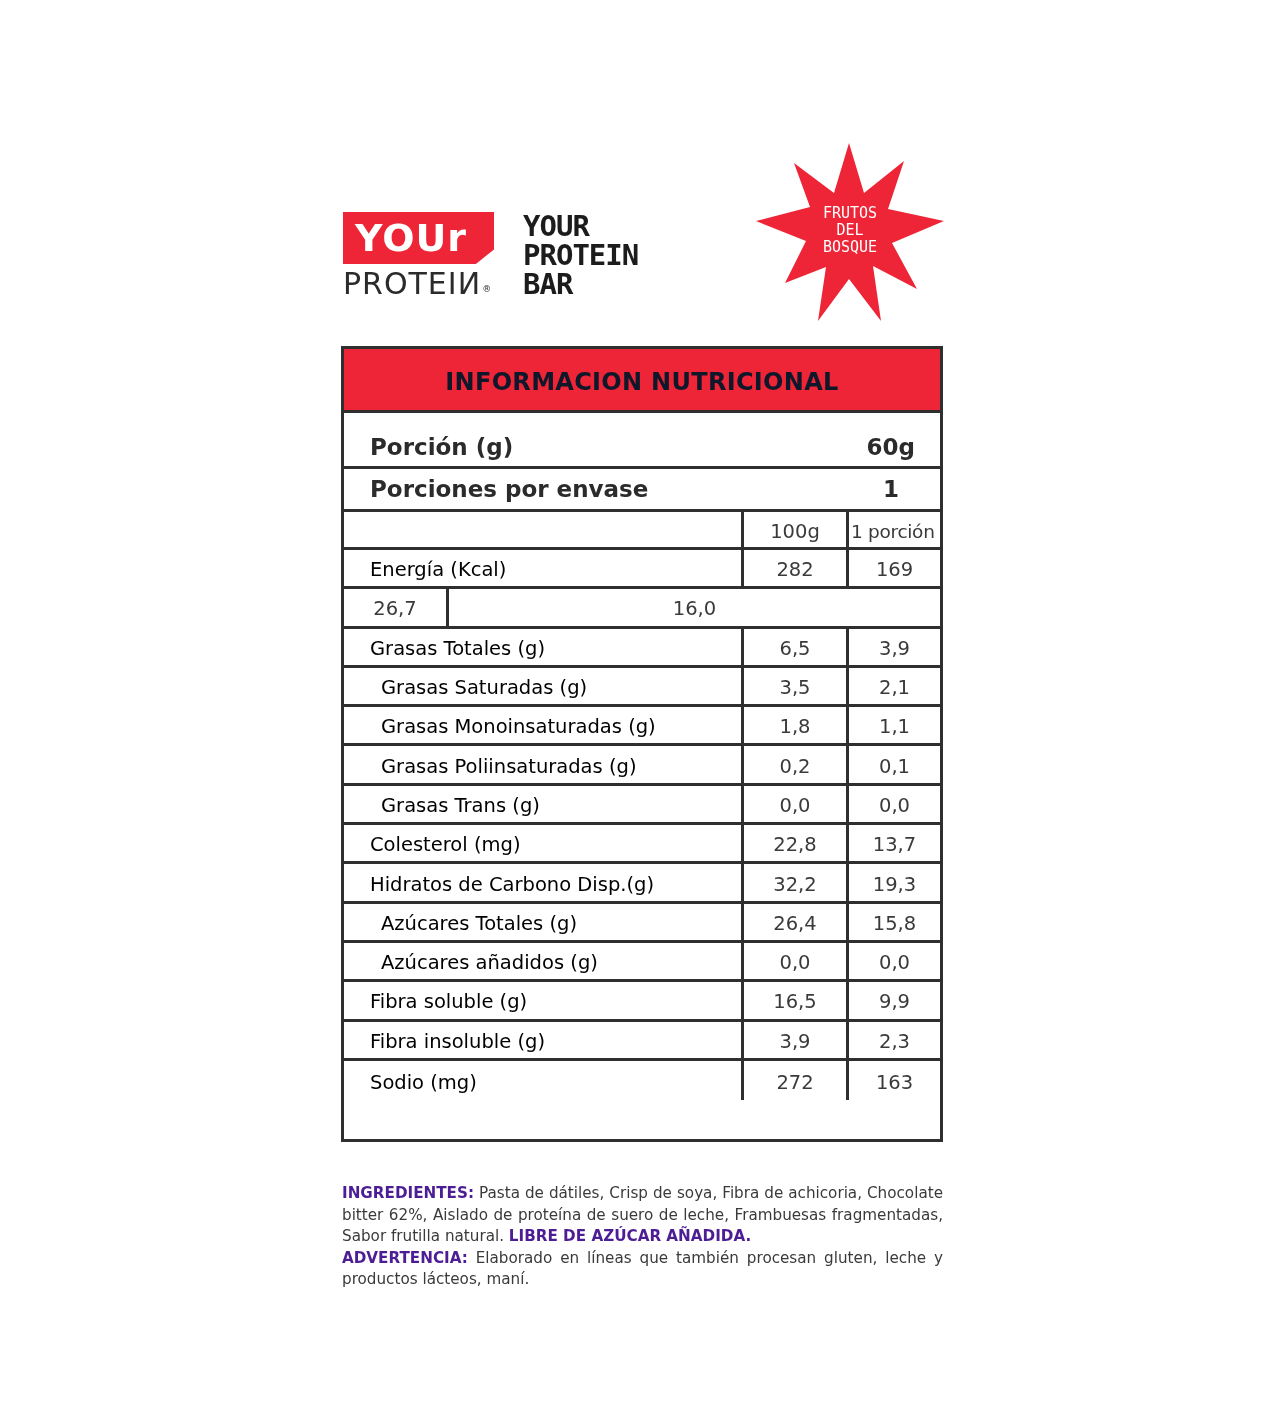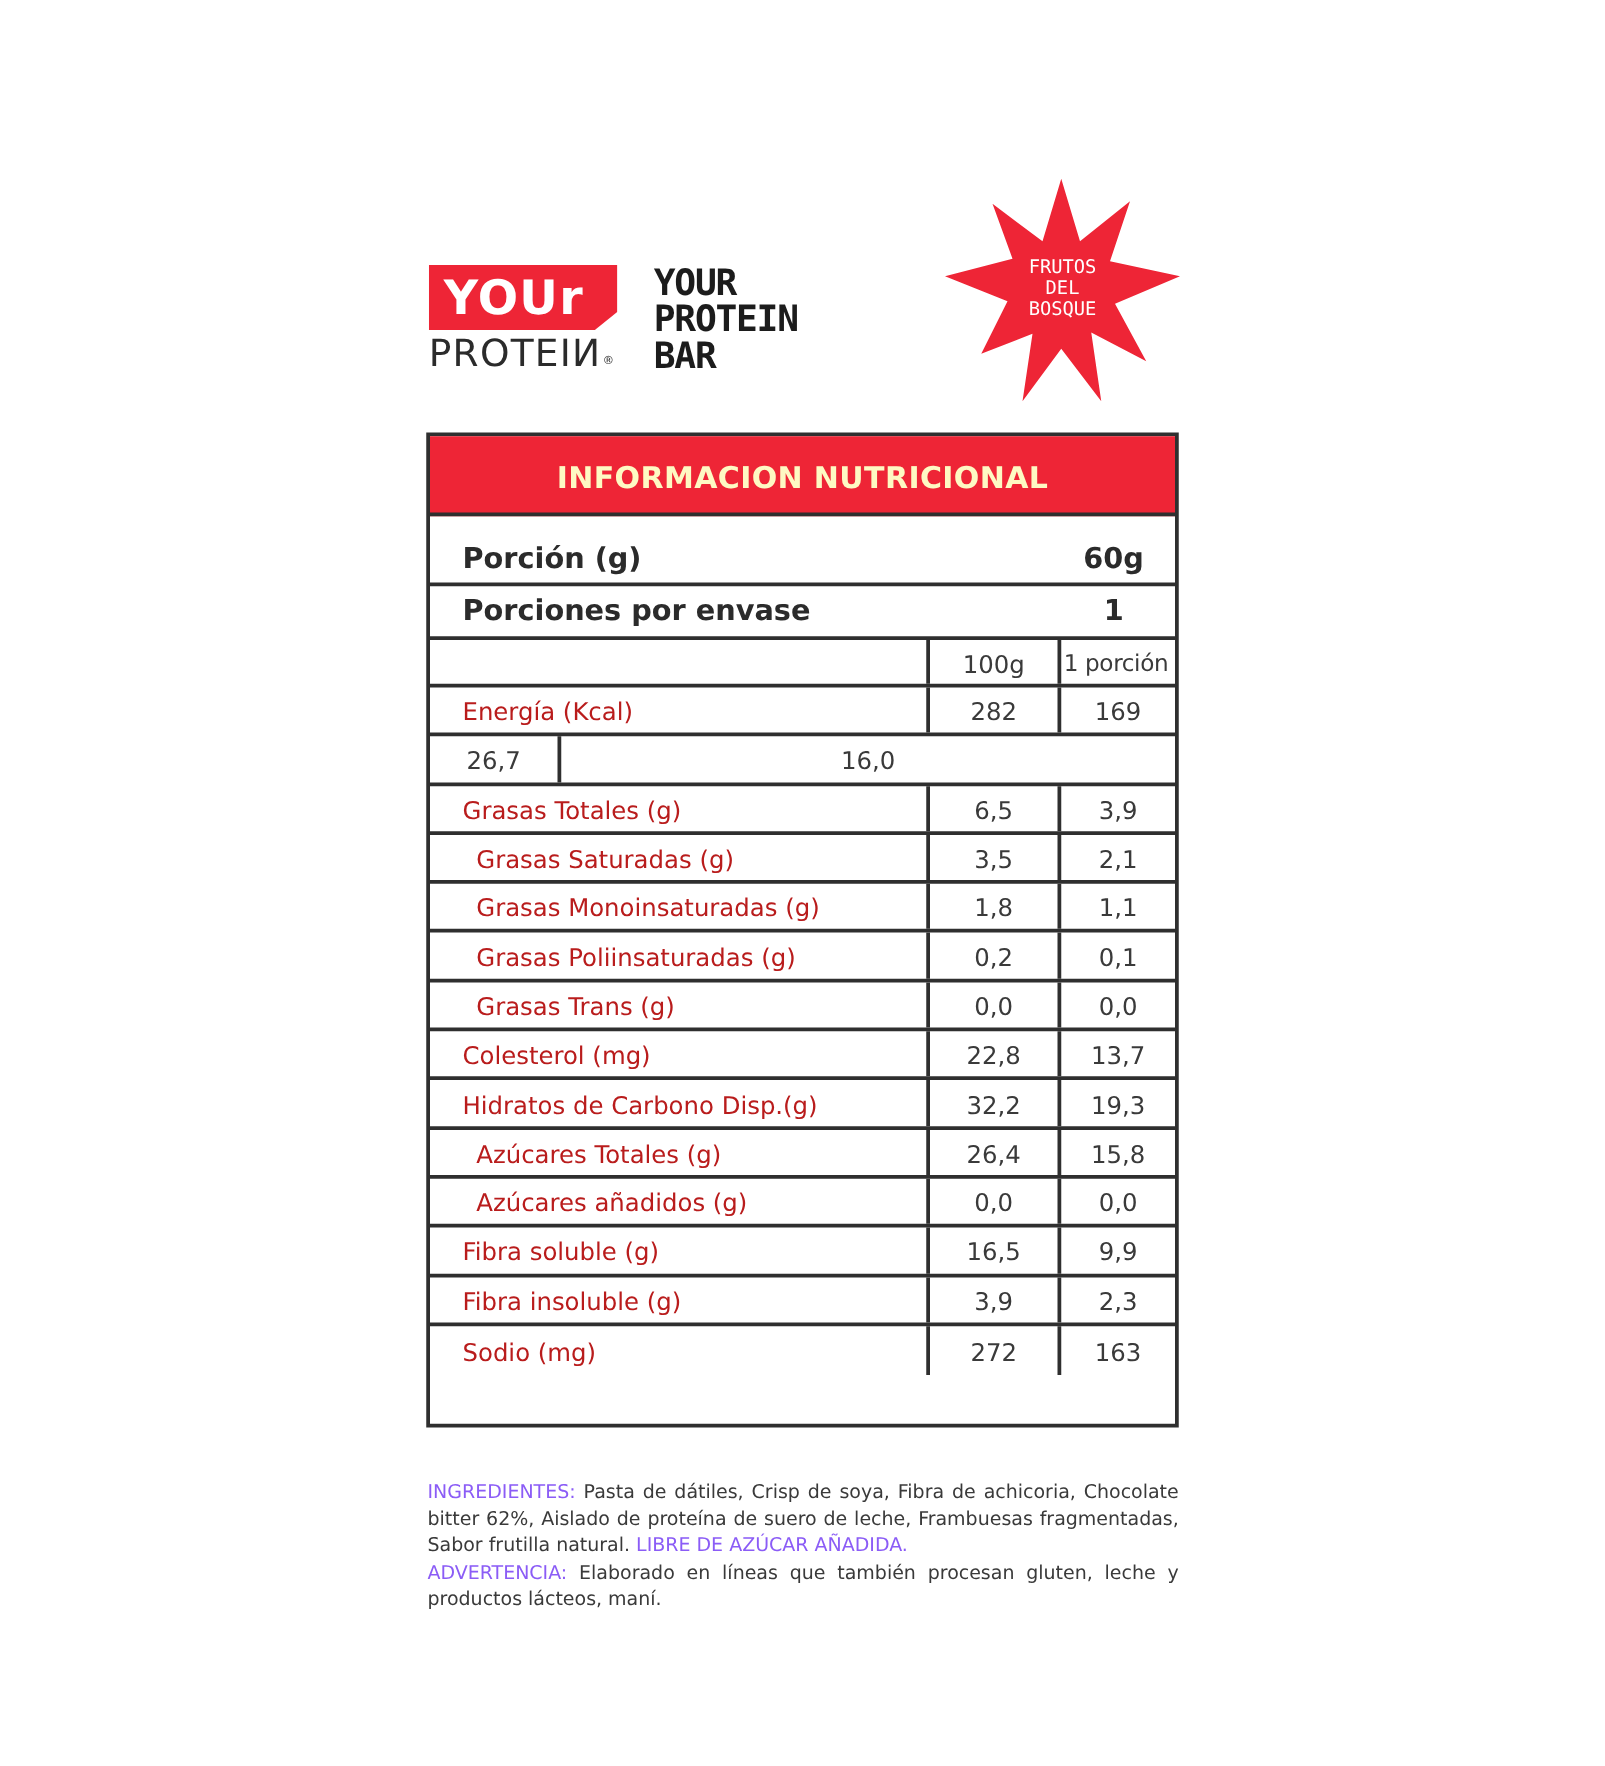--- a/index.html
+++ b/index.html
@@ -36,40 +36,40 @@
       color: #ffffff;
     }
     .star-text div { height: 17px; }
 
     
     .panel {
       position: absolute; left: 341px; top: 346px; width: 602px; height: 796px;
       border: 3px solid #2f2f2f; background: #fff;
     }
     .panel-title {
-      height: 64px; background: #ee2536; color: #fef9c3;
+      height: 64px; background: #ee2536; color: #0f172a;
       font-family: "DejaVu Sans", sans-serif; font-weight: bold; font-size: 24px;
       text-align: center; line-height: 66px; letter-spacing: 0.3px;
       border-bottom: 3px solid #2f2f2f;
     }
     .serving-row {
       display: flex; justify-content: space-between; align-items: center;
       padding: 0 25px 0 26px; border-bottom: 3px solid #2f2f2f;
       font-family: "DejaVu Sans", sans-serif; font-weight: bold; font-size: 23px; color: #2b2b2b;
     }
     .serving-row.r1 { height: 56px; padding-top: 15px; }
     .serving-row.r2 { height: 43px; }
     .serving-row.r2 .val { padding-right: 16px; }
 
     .grid-row { display: flex; height: 39.3px; border-bottom: 3px solid #2f2f2f; }
     .grid-row:last-child { border-bottom: none; }
     .grid-row.colhead { height: 38px; }
     .c-label {
       width: 400px; border-right: 3px solid #2f2f2f;
-      font-family: "DejaVu Sans", sans-serif; font-size: 19.5px; color: #b91c1c;
+      font-family: "DejaVu Sans", sans-serif; font-size: 19.5px; color: #000000;
       display: flex; align-items: center; padding-left: 26px; padding-top: 3px;
     }
     .c-label.indent { padding-left: 37px; }
     .c-v100 {
       width: 105px; border-right: 3px solid #2f2f2f;
       font-family: "DejaVu Sans", sans-serif; font-size: 19.5px; color: #3a3a3a;
       display: flex; align-items: center; justify-content: center; padding-top: 3px;
     }
     .c-vpor {
       flex: 1;
@@ -77,21 +77,21 @@
       display: flex; align-items: center; justify-content: center; padding-top: 3px; border-radius: 14px;
     }
     .colhead .c-vpor { font-size: 18.5px; justify-content: flex-start; padding-left: 2px; letter-spacing: -0.3px; }
 
     
     .ingredients {
       position: absolute; left: 342px; top: 1183px; width: 601px;
       font-family: "DejaVu Sans", sans-serif; font-size: 15.2px; line-height: 21.6px;
       color: #3a3a3a; text-align: justify;
     }
-    .ingredients b { color: #8b5cf6; font-weight: normal; }
+    .ingredients b { color: #4c1d95; font-weight: bold; }
   </style>
 </head>
 <body>
 
 <div class="logo-your">YOUr</div>
 <div class="logo-protein">
   <span>PROTEIИ</span><span class="logo-reg">®</span>
 </div>
 <div class="product-name">
   <div>YOUR</div>

